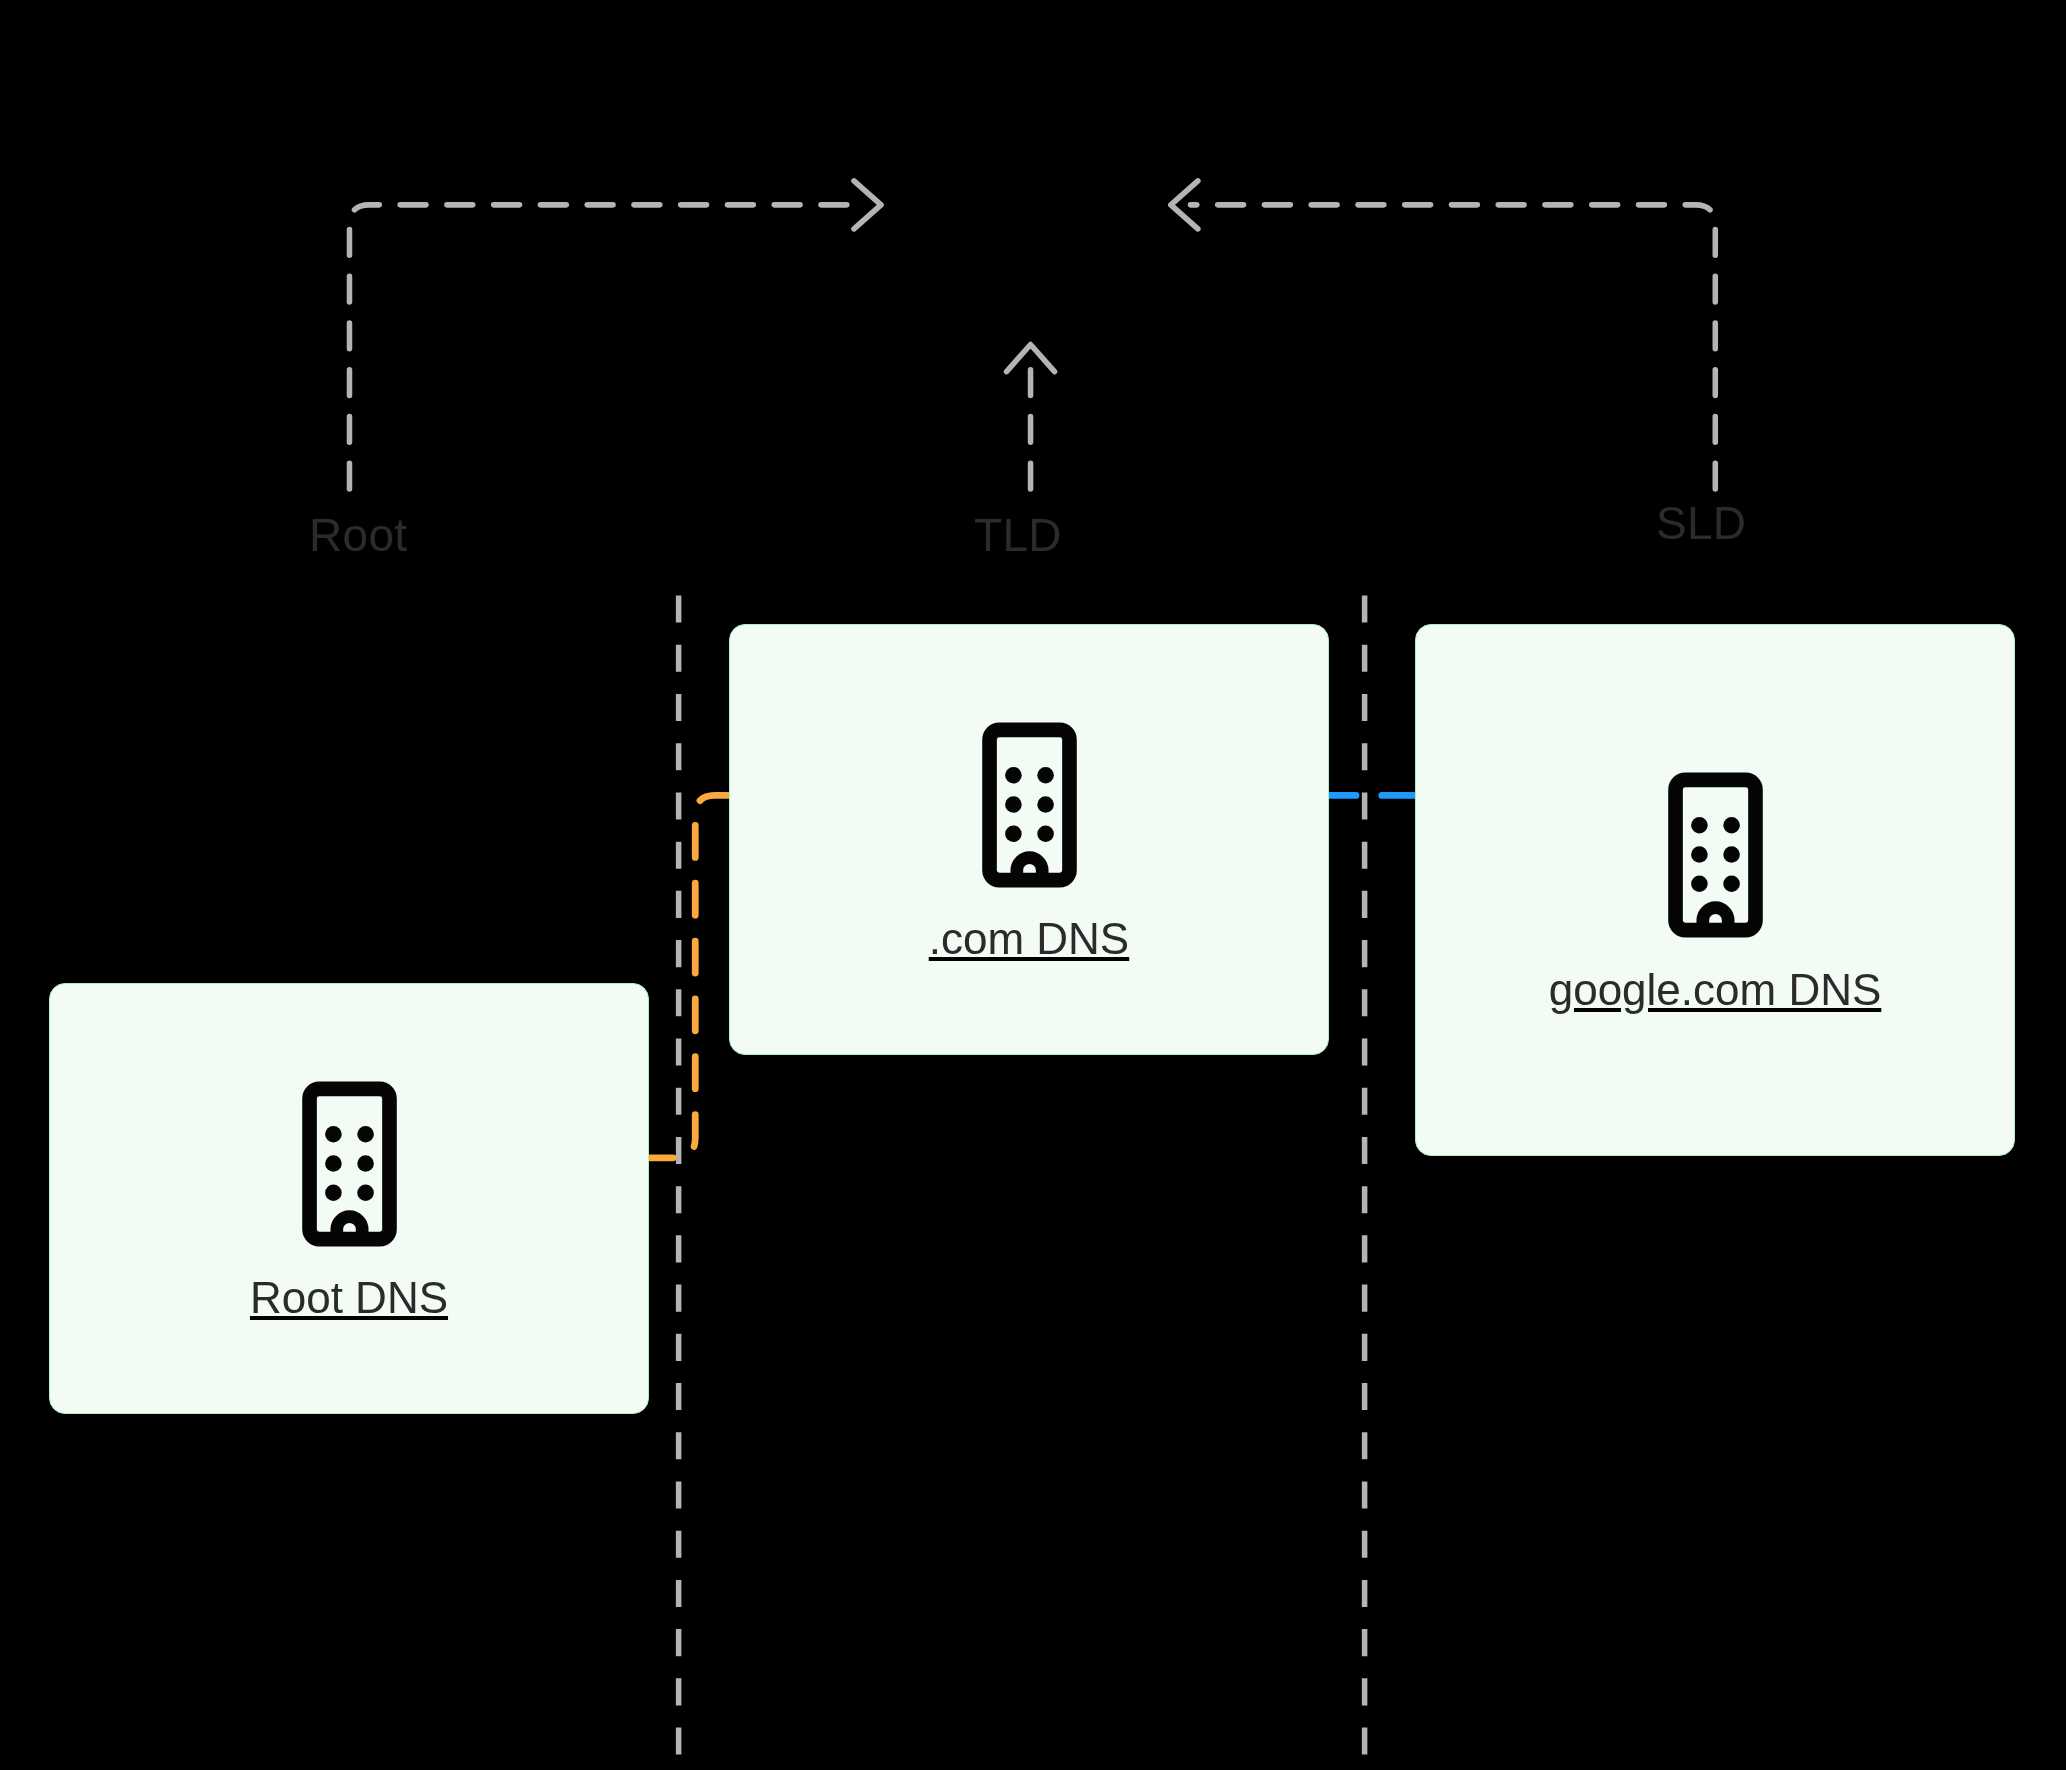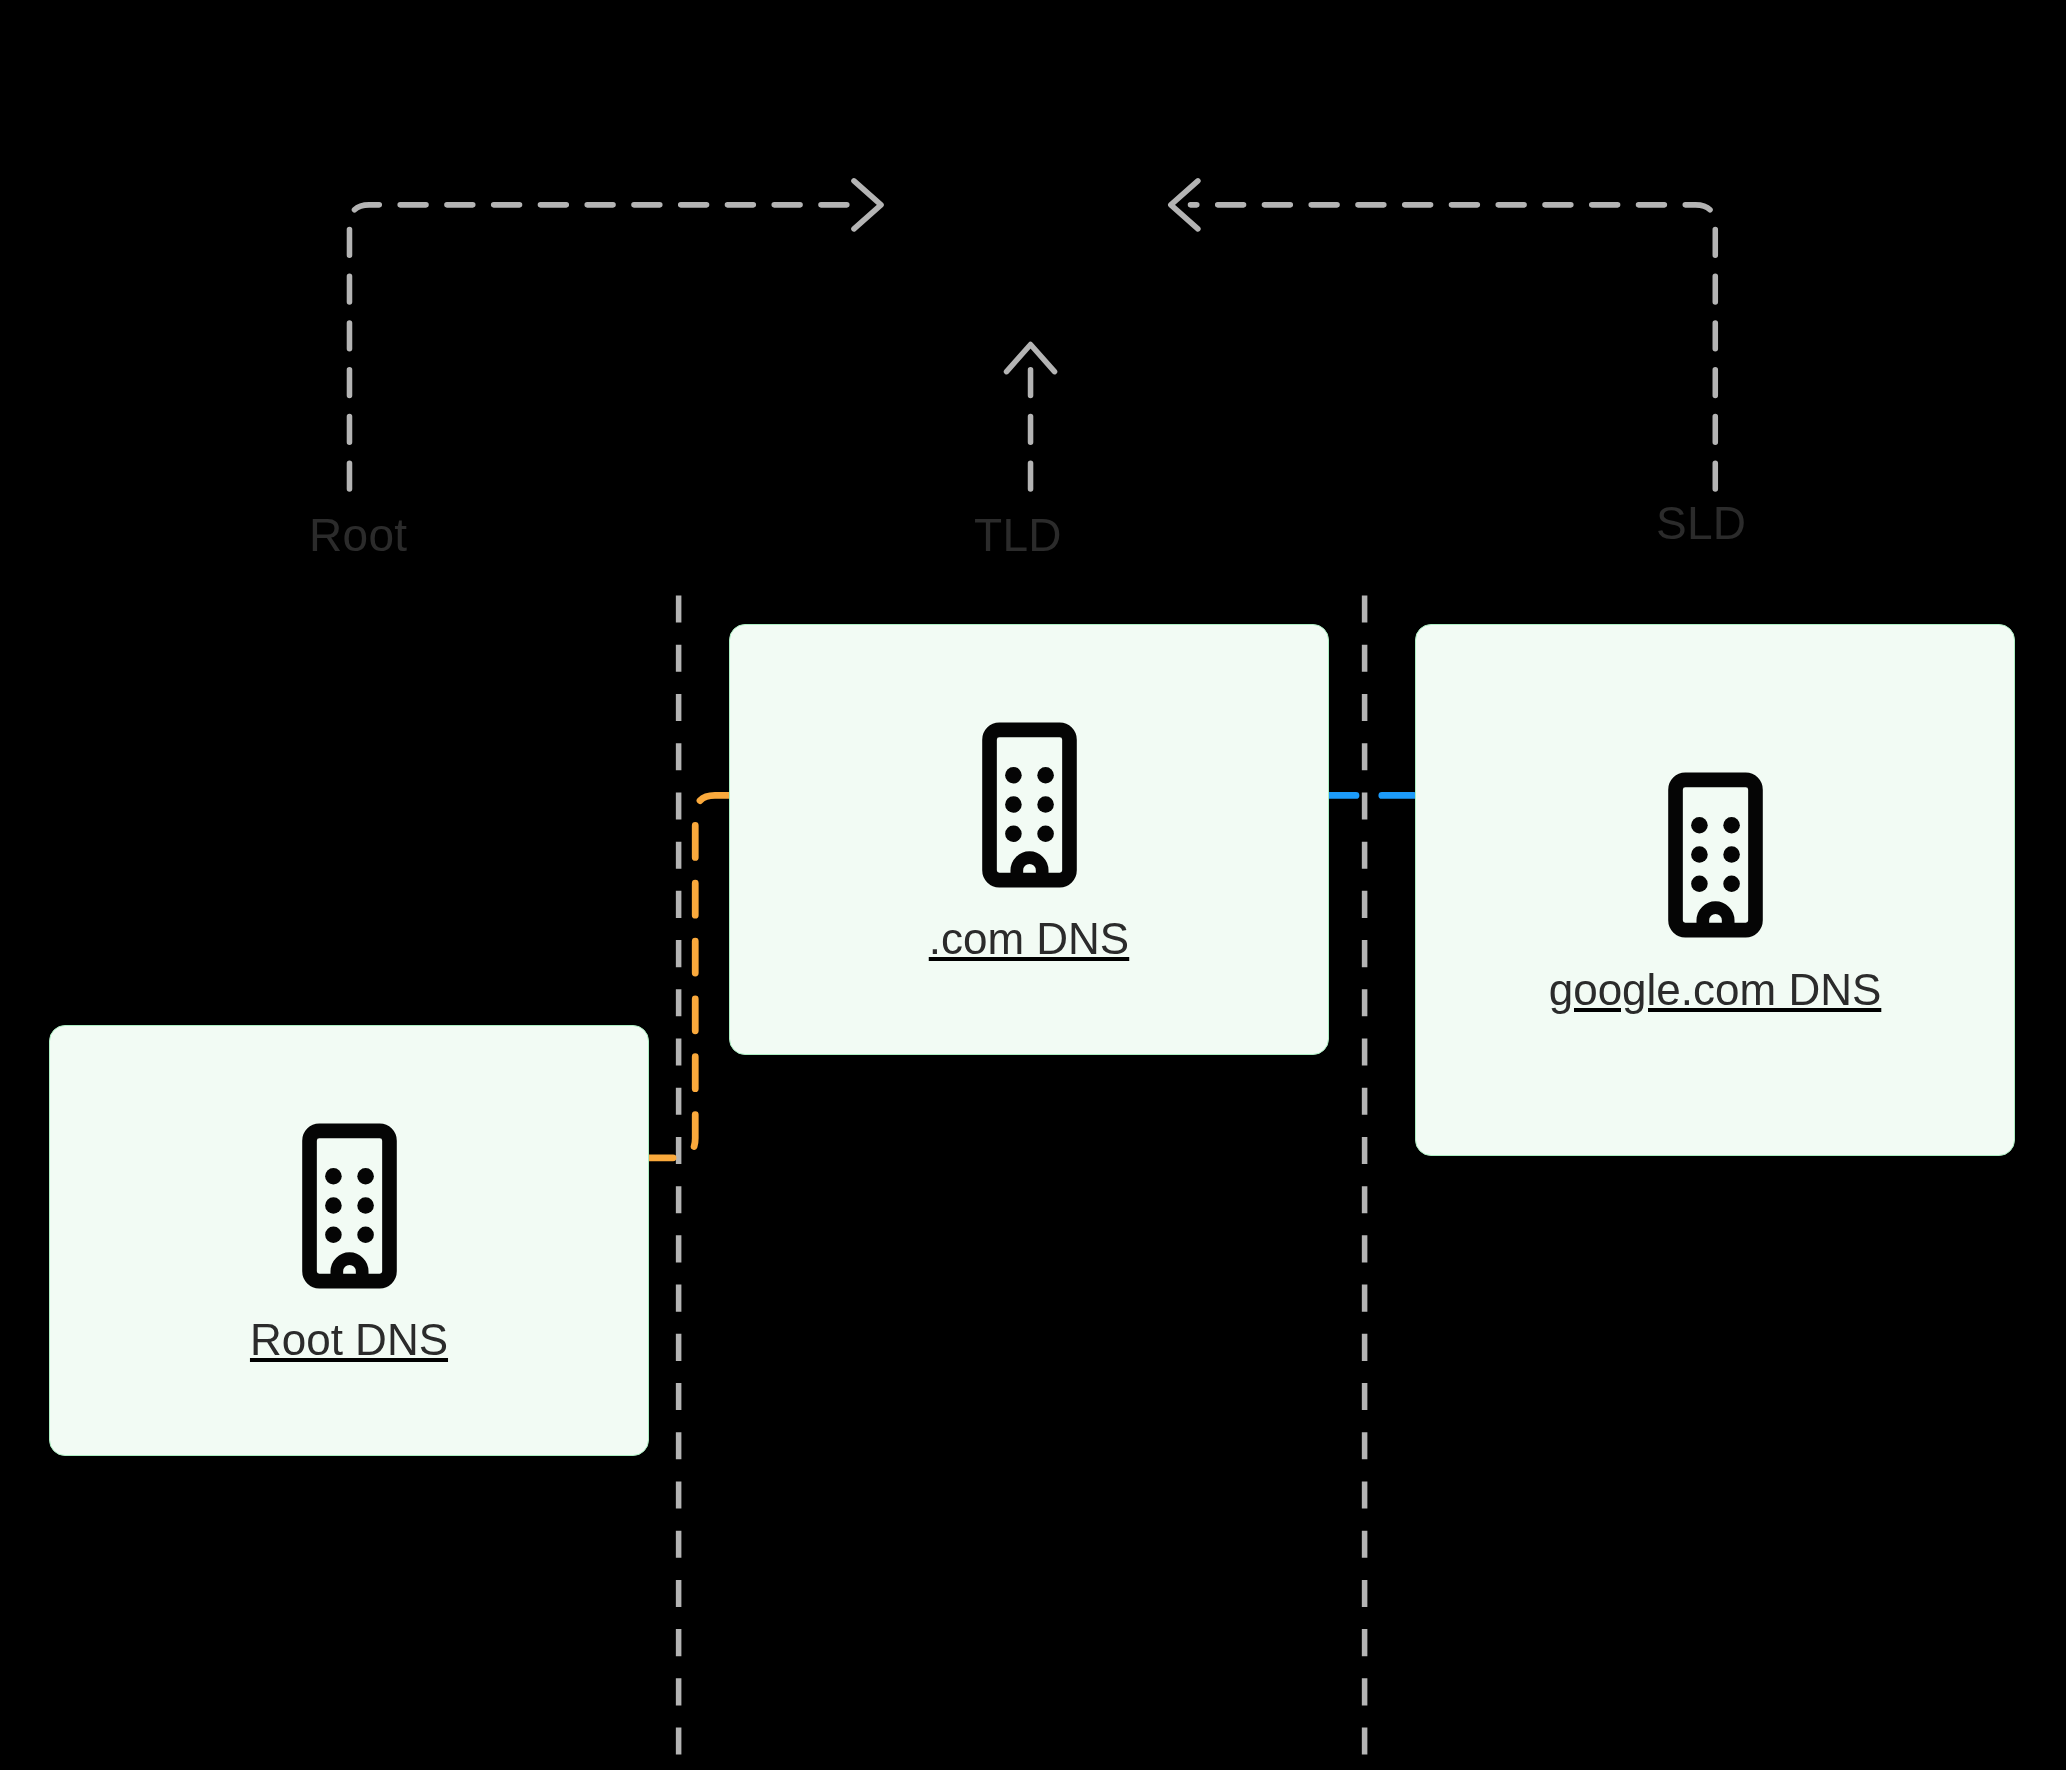--- a/index.html
+++ b/index.html
@@ -45,21 +45,21 @@
     background: #F2FBF4;
     border: 1.8px solid #ACEEC2;
     border-radius: 16px;
     box-sizing: border-box;
     display: flex;
     flex-direction: column;
     align-items: center;
     justify-content: center;
     text-decoration: underline;
   }
-  .card-root   { left: 49px;   top: 983px; width: 600px;  height: 431px; margin-top: 42px; }
+  .card-root   { left: 49px;   top: 983px; width: 600px;  height: 431px; }
   .card-com    { left: 729px; top: 624px; width: 600px;  height: 431px; }
   .card-google { left: 1415px; top: 624px; width: 600px;  height: 532px; }
 
   .card-icon {
     width: 117px;
     height: 166px;
     display: block;
     margin-bottom: 29.5px;
   }
   .card-label {

